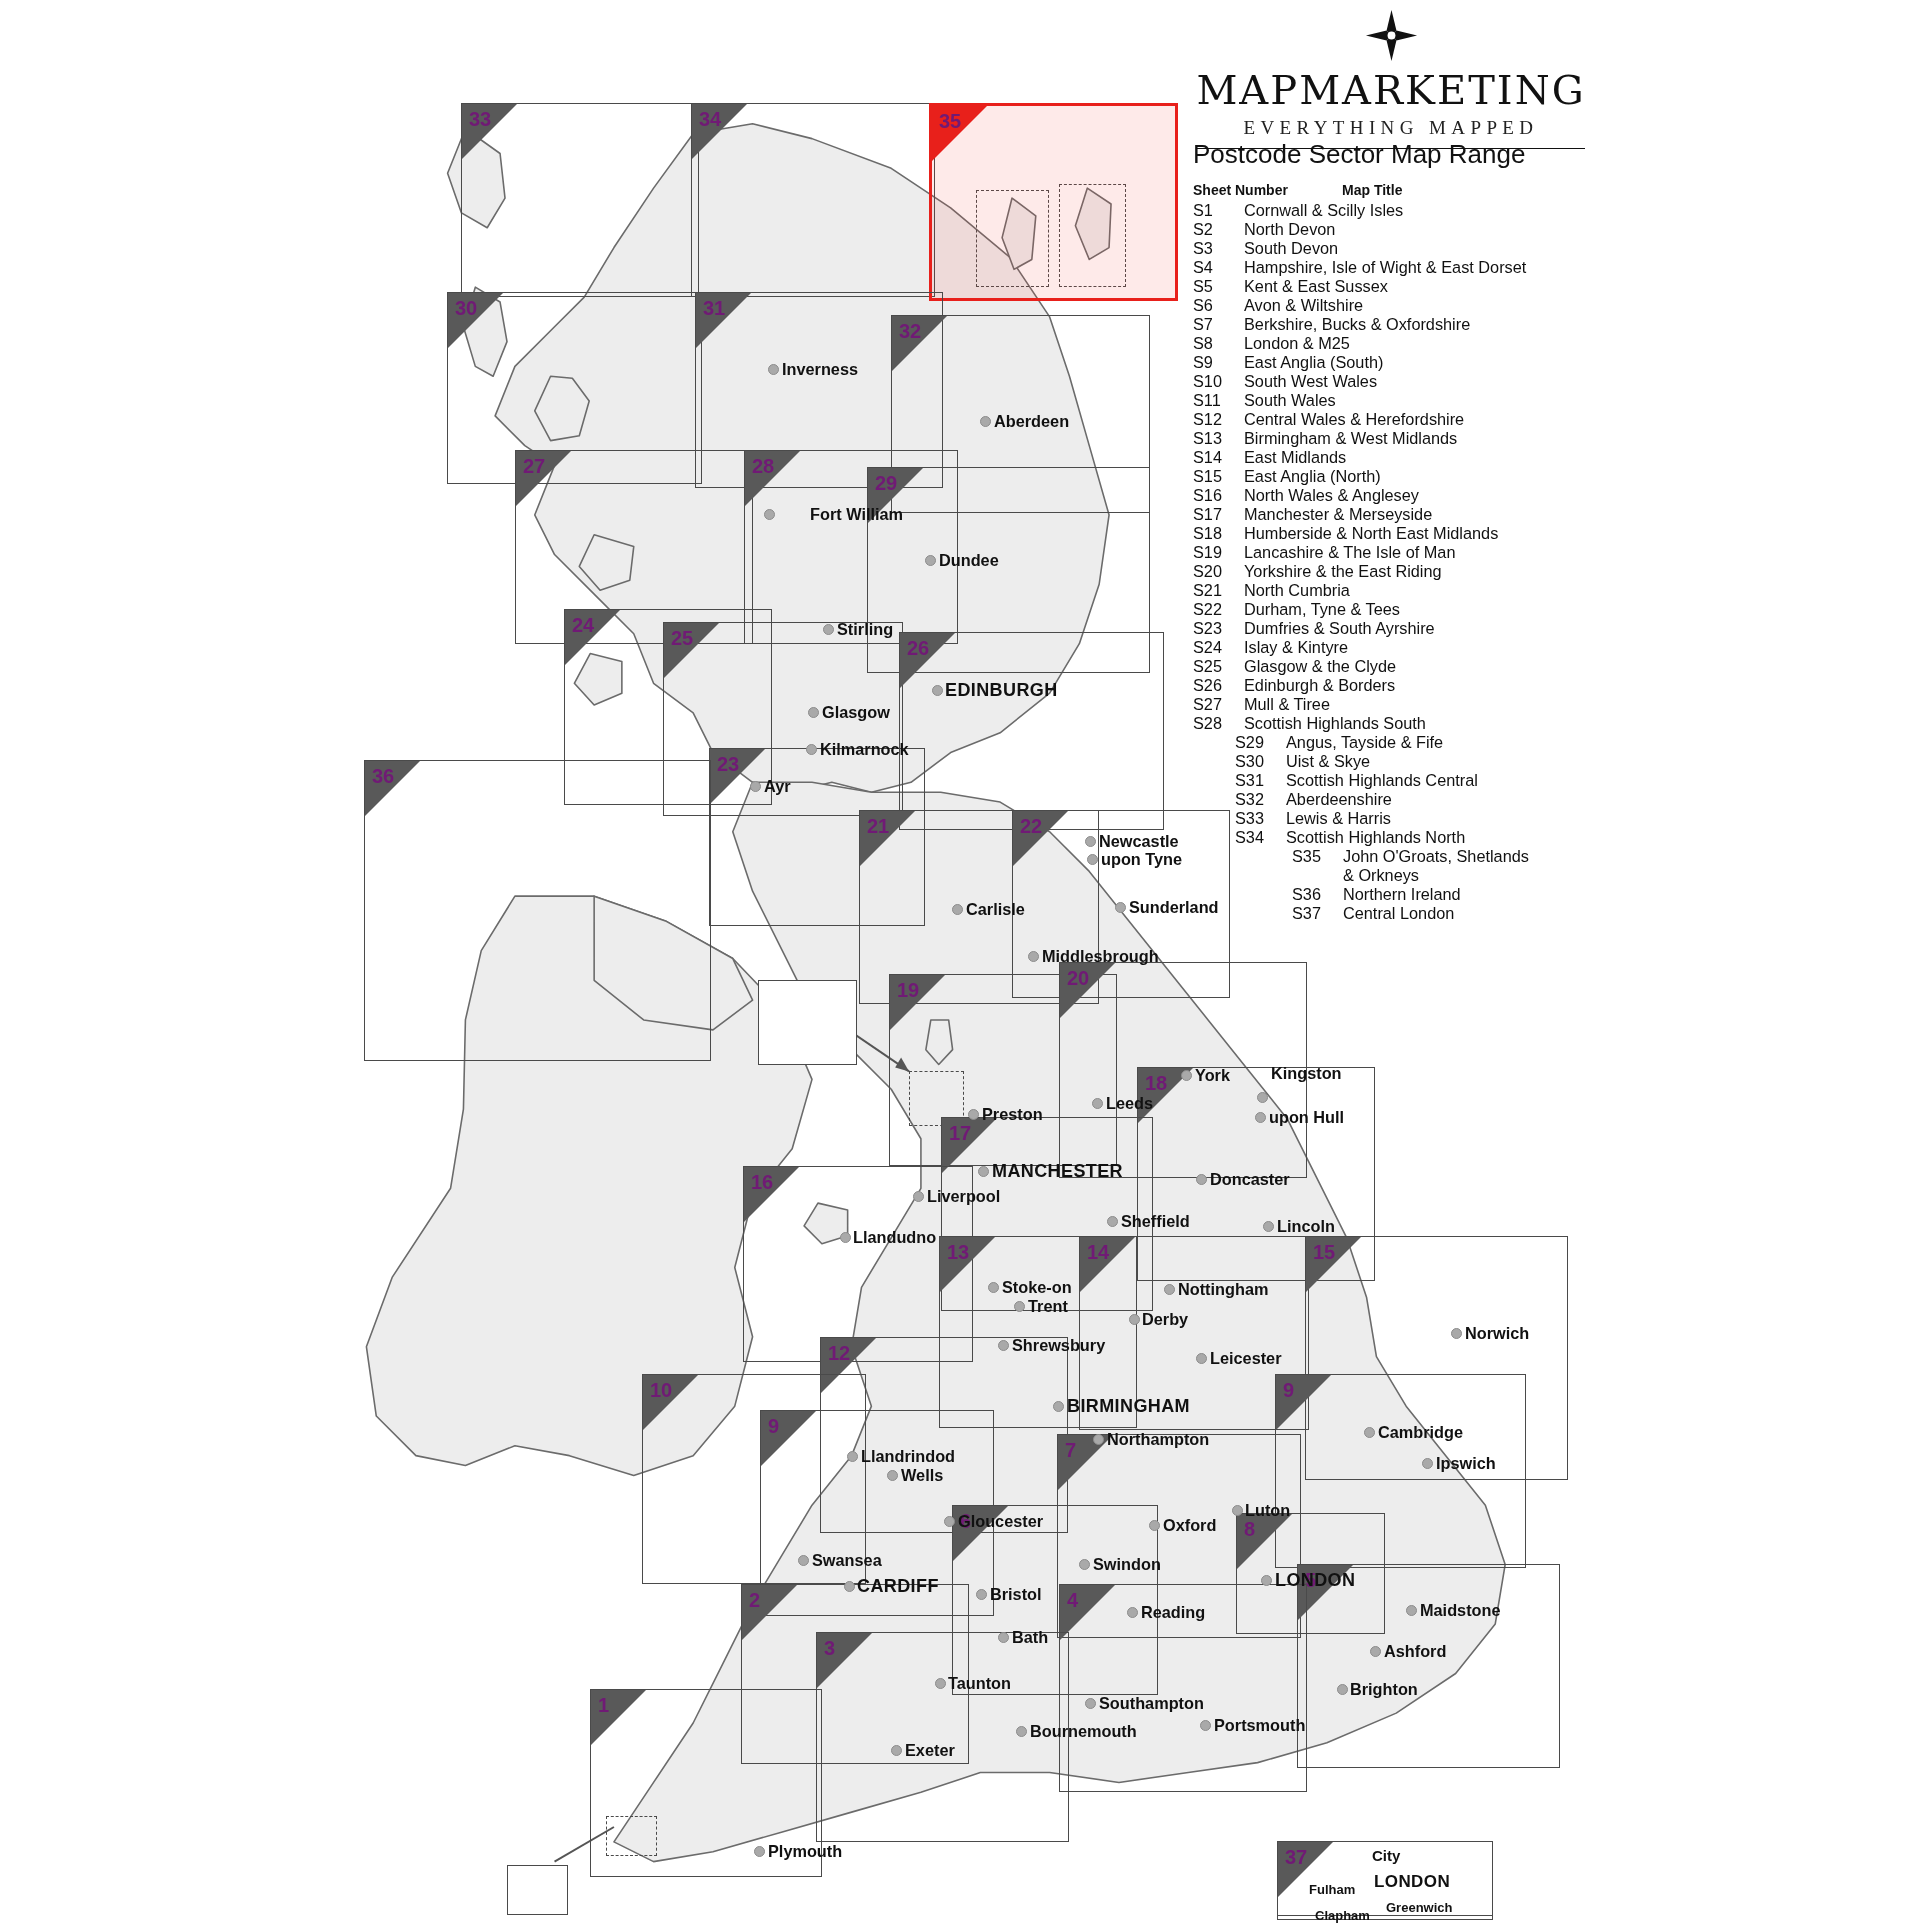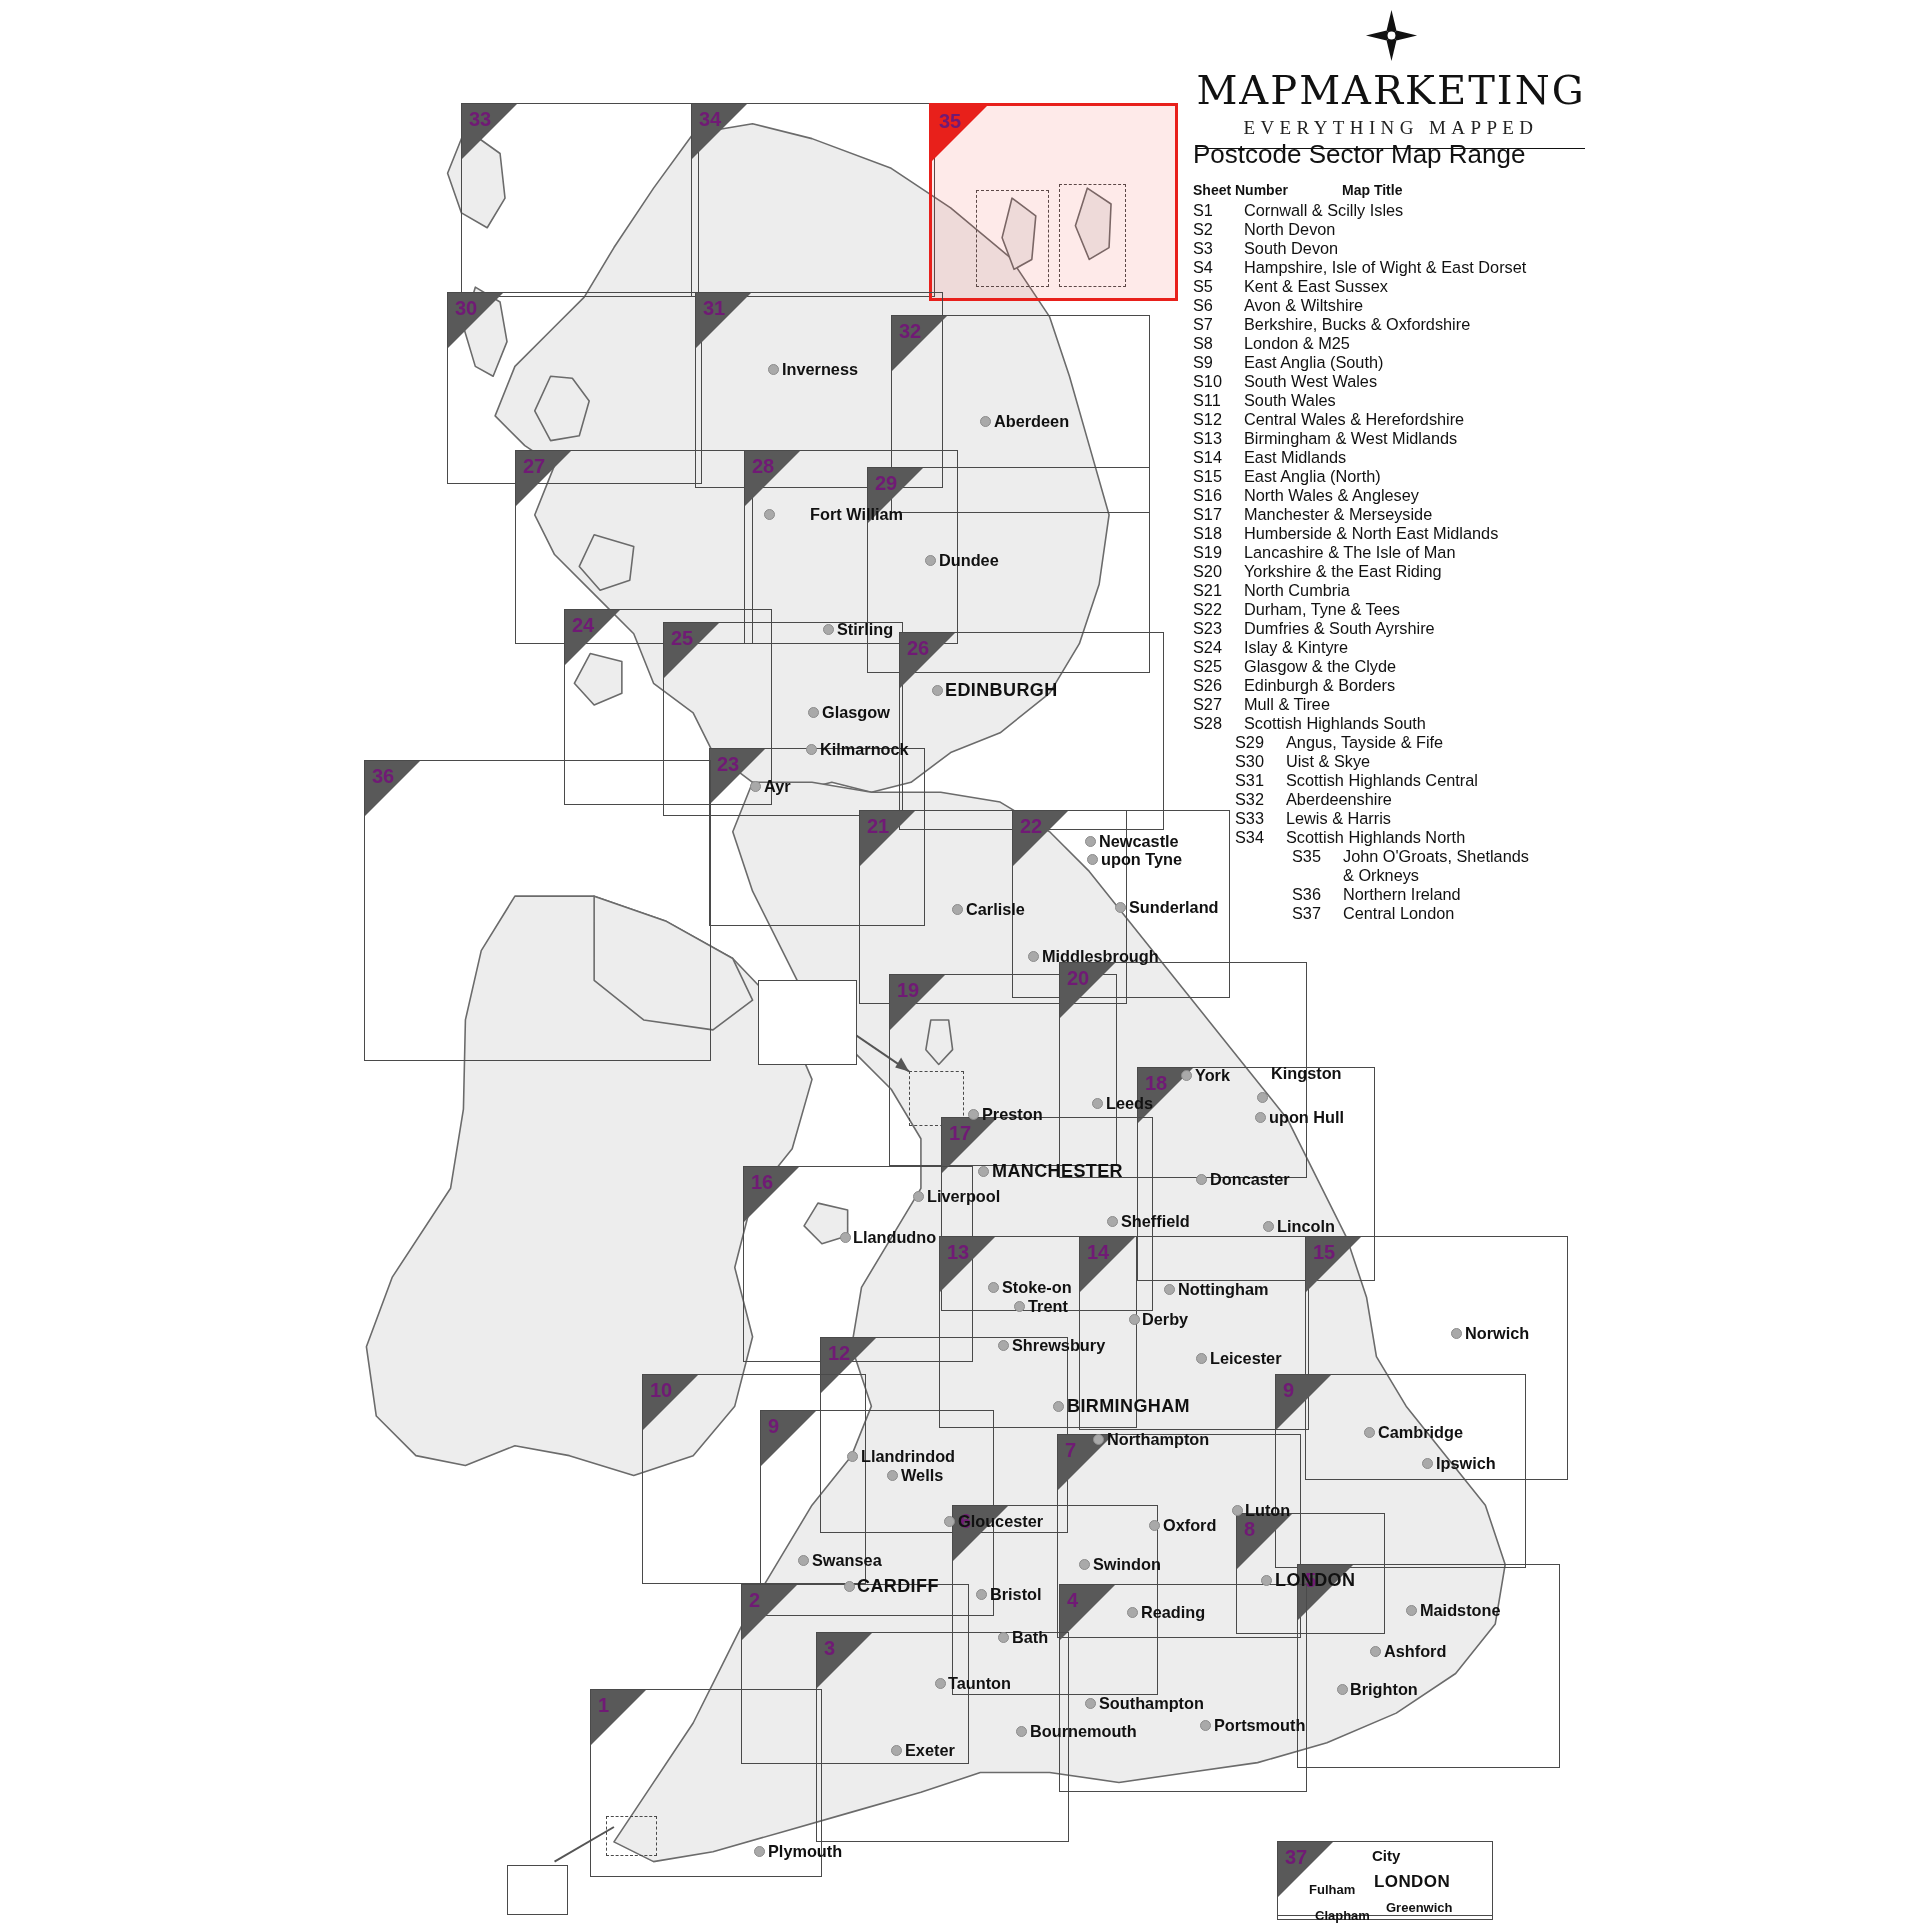--- a/index.html
+++ b/index.html
@@ -276,21 +276,21 @@
         <div class="snum">26</div>
       </div>
       <div class="sheet" style="left: 709px; top: 748px; width: 216px; height: 178px;">
         <div class="corner"></div>
         <div class="snum">23</div>
       </div>
       <div class="sheet" style="left: 364px; top: 760px; width: 347px; height: 301px;">
         <div class="corner"></div>
         <div class="snum">36</div>
       </div>
-      <div class="sheet" style="left: 859px; top: 810px; width: 268px; height: 194px;">
+      <div class="sheet" style="left: 859px; top: 810px; width: 240px; height: 194px;">
         <div class="corner"></div>
         <div class="snum">21</div>
       </div>
       <div class="sheet" style="left: 1012px; top: 810px; width: 218px; height: 188px;">
         <div class="corner"></div>
         <div class="snum">22</div>
       </div>
       <div class="sheet" style="left: 889px; top: 974px; width: 228px; height: 192px;">
         <div class="corner"></div>
         <div class="snum">19</div>

